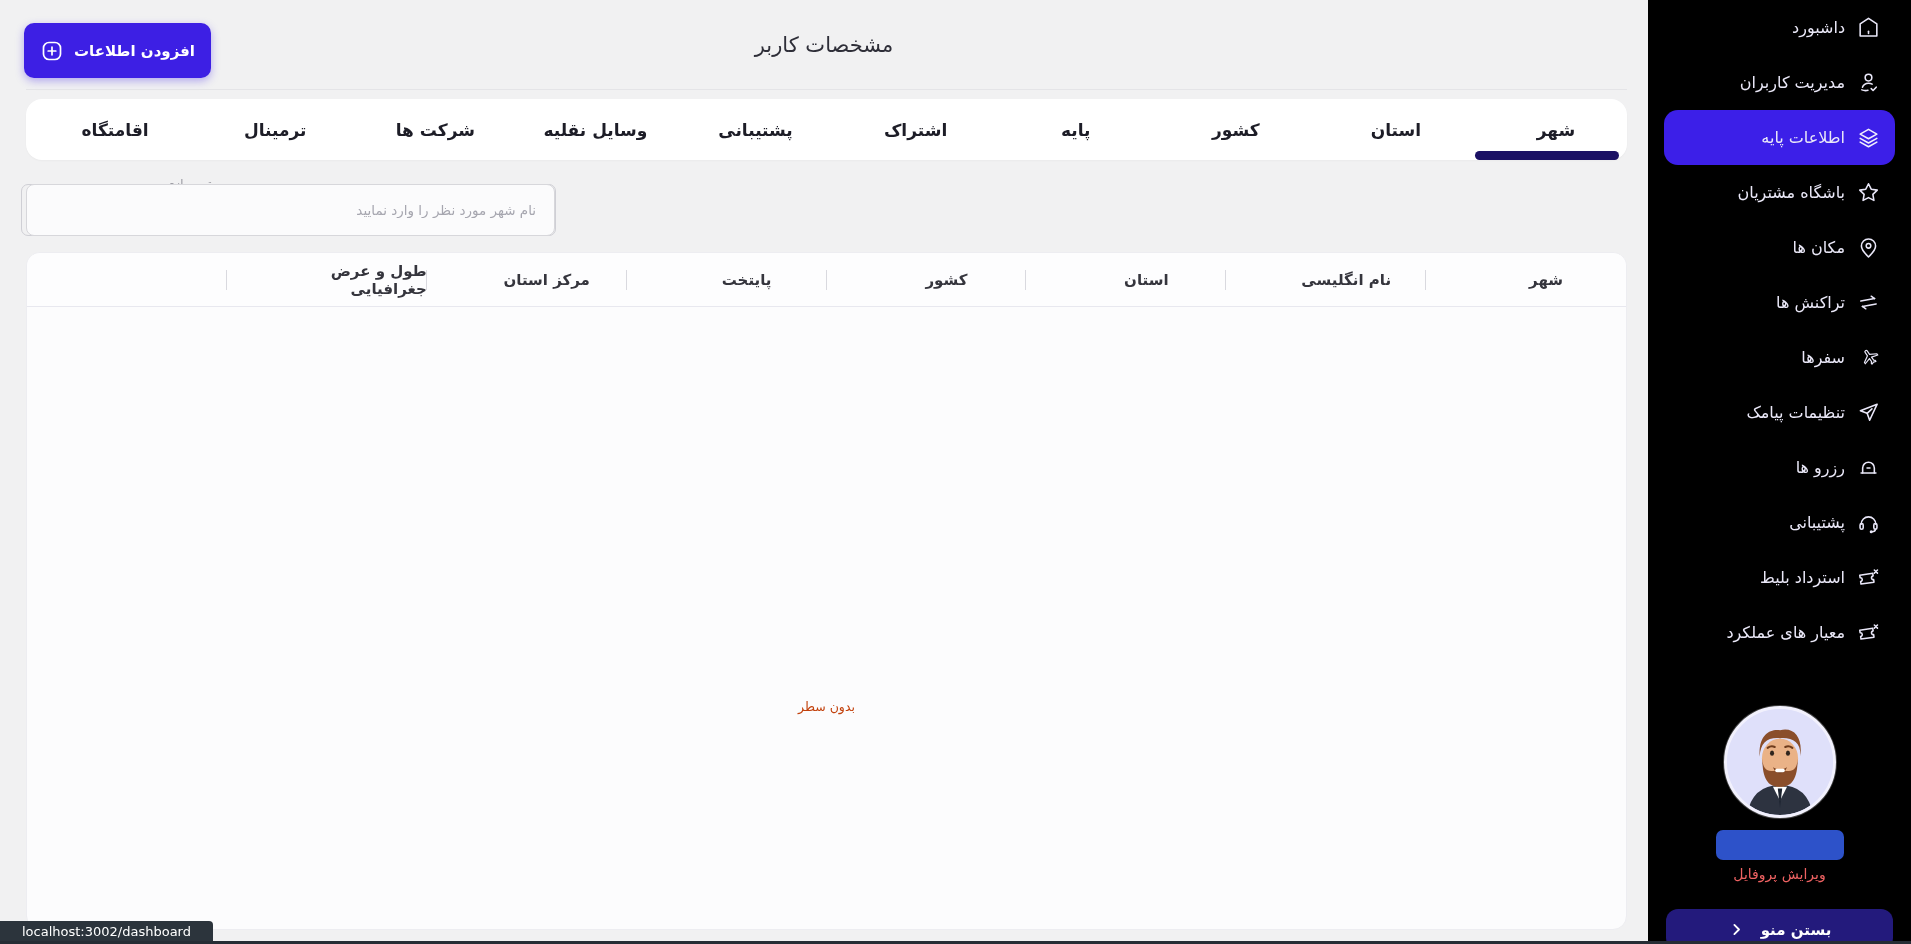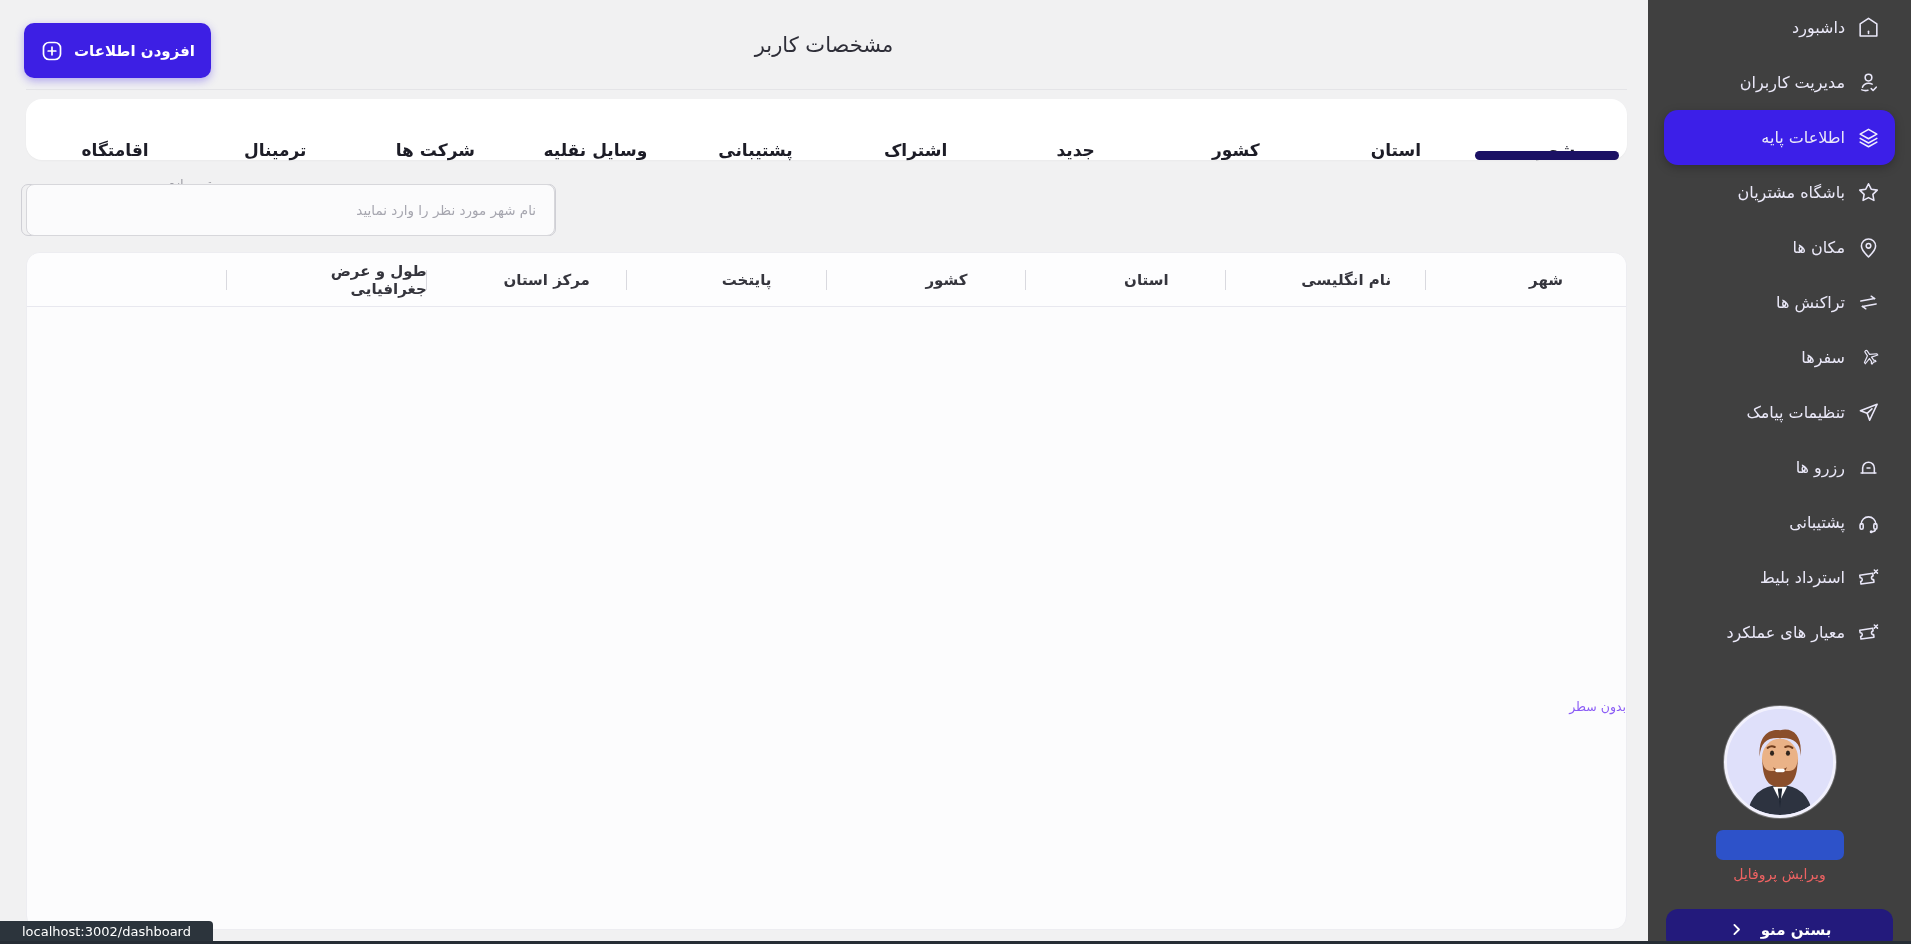--- a/index.html
+++ b/index.html
@@ -13,21 +13,21 @@
   .add-btn { position:absolute; top:23px; left:24px; height:55px; min-width:150px;
     background:#3d1fe4; color:#fff; border:none; border-radius:10px; cursor:pointer;
     display:flex; align-items:center; justify-content:center; gap:10px; padding:8px 16px;
     font-size:15px; font-weight:700; font-family:inherit; box-shadow:0 3px 8px rgba(61,31,228,.35); }
   .add-btn .plus-box { flex:0 0 auto; display:flex; }
   .top-divider { position:absolute; top:89px; right:21px; width:1601px; height:1px; background:#e4e4e7; }
 
   
   .tabbar { position:absolute; top:99px; right:21px; width:1601px; height:61px;
     background:#ffffff; border-radius:16px; display:flex; box-shadow:0 1px 2px rgba(0,0,0,.03); }
-  .tab { flex:1; position:relative; display:flex; align-items:flex-end; justify-content:center;
+  .tab { flex:1; position:relative; display:flex; align-items:center; justify-content:center;
     font-size:17px; font-weight:700; color:#1d1d27; cursor:pointer;padding-left:18px; }
   .tab.active::after { content:""; position:absolute; bottom:0; right:5%; left:5%;
     height:9px; background:#1b1164; border-radius:9px; }
 
   
   .field { position:absolute; top:184px; height:52px; border:1px solid #cfcfd5; border-radius:7px;
     display:flex; align-items:center; }
   .sort-box   { right:1404px; width:223px; }  
   .filter-box { right:1092px; width:305px; }  
   .sort-label { position:absolute; top:-8px; right:14px; background:#f1f1f2; padding:0 5px;
@@ -43,30 +43,30 @@
   .search-box input::placeholder { color:#a6a6af; }
 
   
   .table-card { position:absolute; top:252px; right:21px; width:1601px; height:678px;
     background:#fcfcfd; border:1px solid #ededf1; border-radius:14px; overflow:hidden; }
   .thead { display:flex; height:54px; background:#fdfdfe; border-bottom:1px solid #e8e8ef; }
   .th { flex:1; position:relative; display:flex; align-items:center; justify-content:center;
     font-size:15px; font-weight:700; color:#35353d;margin-left:40px; }
   .th:not(:first-child)::after { content:""; position:absolute; right:0; top:50%;
     transform:translateY(-50%); width:1px; height:20px; background:#d9d9df; }
-  .empty-state { margin-top:392px; font-size:12.5px; color:#8b5cf6; }
+  .empty-state { margin-top:392px; text-align:center; font-size:12.5px; color:#c2410c; }
 
   
   .status-tooltip { position:absolute; left:0; bottom:3px; height:20px; background:#2c343c;
     color:#fff; font-size:13px; display:flex; align-items:center; padding:0 22px;
     border-top-right-radius:4px; z-index:60; direction:ltr; }
   .bottom-edge { position:absolute; left:0; bottom:0; width:1911px; height:3px; background:#262d35; z-index:55; }
 
   
-  .sidebar { position:absolute; top:0; right:0; width:263px; height:944px; background:#404040; }
+  .sidebar { position:absolute; top:0; right:0; width:263px; height:944px; background:#000000; }
   .nav { padding:0 16px; }
   .nav-item { height:55px; display:flex; align-items:center; justify-content:flex-start;
     gap:11px; padding:0 14px; color:#eae8f8; font-size:16px; font-weight:500;
     border-radius:14px; cursor:pointer; }
   .nav-item .nav-icon { flex:0 0 auto; display:flex; }
   .nav-item.active { background:#3c1fe8; box-shadow:0 3px 10px rgba(0,0,0,.25); }
   .nav-label { white-space:nowrap; }
 
   .profile { margin-top:46px; display:flex; flex-direction:column; align-items:center; }
   .avatar-ring { width:112px; height:112px; border-radius:50%; border:3px solid #f2f1fd;
@@ -102,21 +102,21 @@
       <div class="tab active">
           <span>شهر</span>
         </div>
       <div class="tab">
           <span>استان</span>
         </div>
       <div class="tab">
           <span>کشور</span>
         </div>
       <div class="tab">
-          <span>جدید</span>
+          <span>پایه</span>
         </div>
       <div class="tab">
           <span>اشتراک</span>
         </div>
       <div class="tab">
           <span>پشتیبانی</span>
         </div>
       <div class="tab">
           <span>وسایل نقلیه</span>
         </div>

